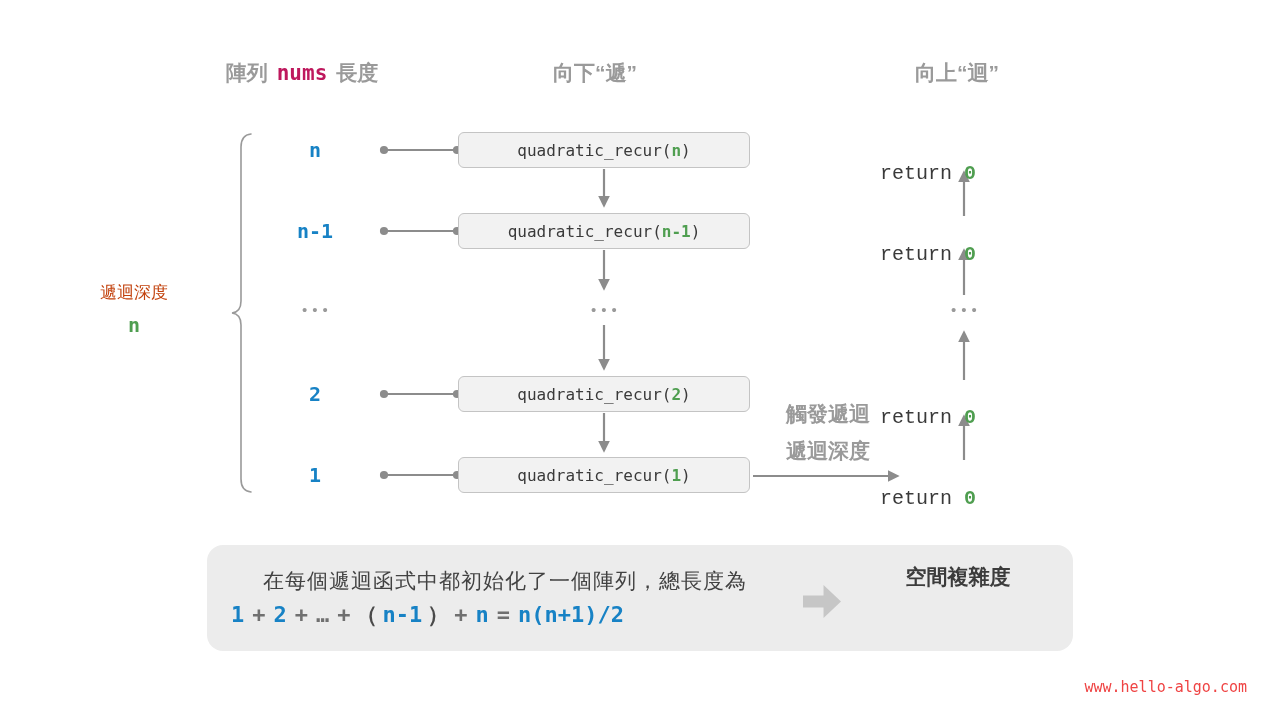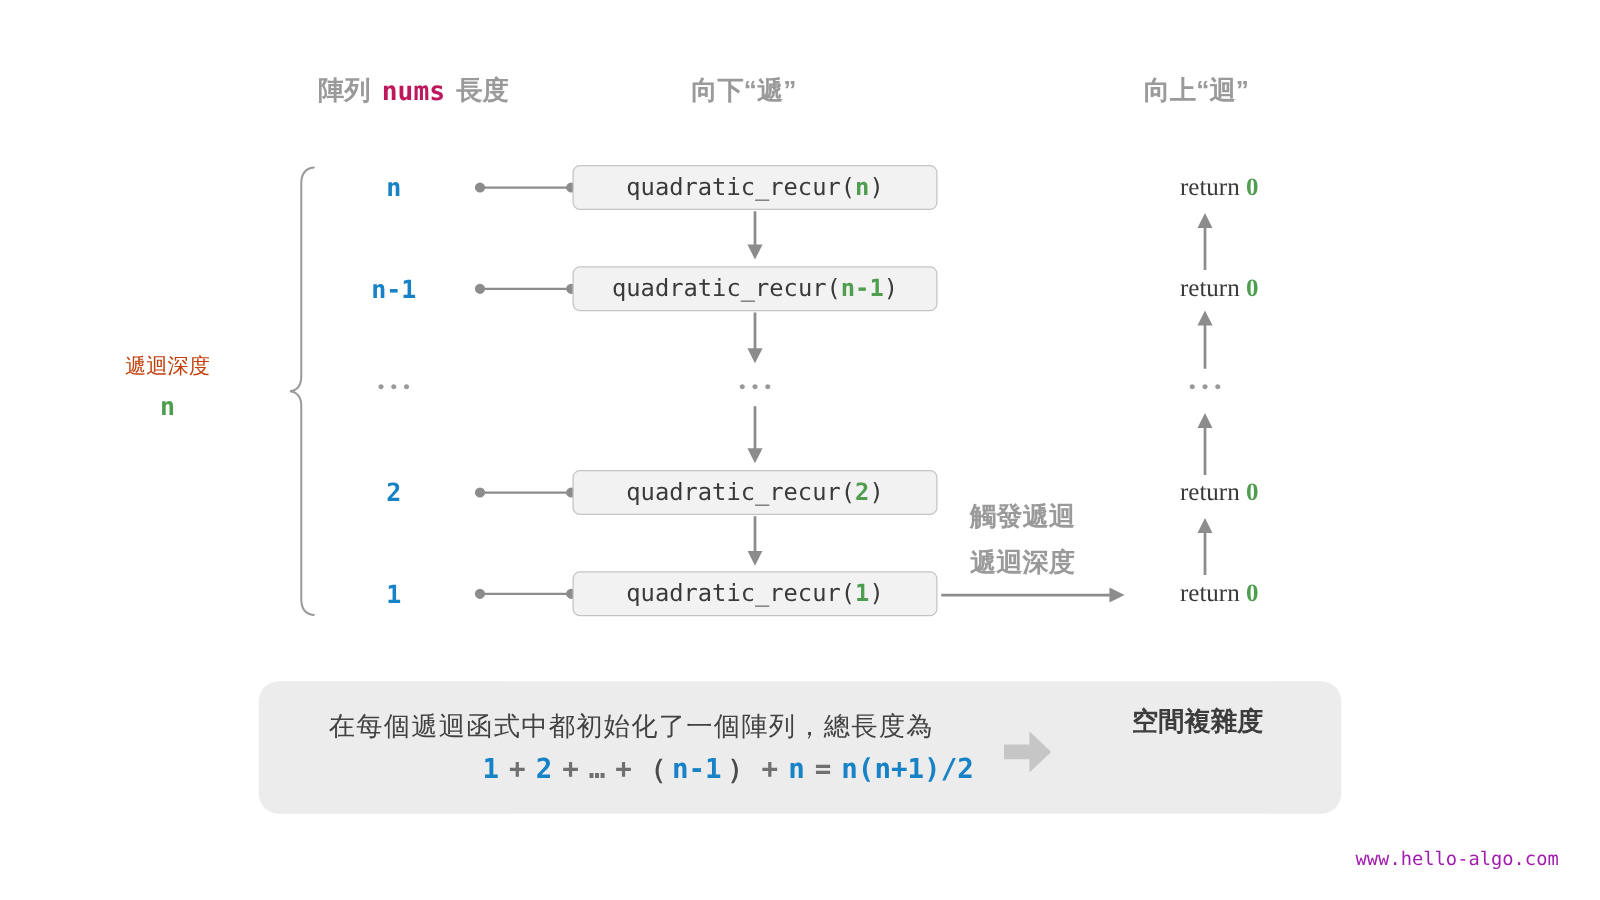--- a/index.html
+++ b/index.html
@@ -5,62 +5,62 @@
   html,body{margin:0;padding:0;background:#ffffff;}
   .canvas{
     position:relative;width:1280px;height:720px;background:#ffffff;overflow:hidden;
     font-family:"Liberation Sans",sans-serif;color:#3c3c3c;
   }
   .abs{position:absolute;}
   .overlay{position:absolute;left:0;top:0;width:1280px;height:720px;pointer-events:none;}
 
   
   .hdr{position:absolute;top:59px;height:28px;color:#9a9a9a;font-weight:bold;font-size:21px;line-height:28px;}
-  .hdr-left{left:197px;width:210px;display:flex;justify-content:flex-end;align-items:center;gap:9px;}
+  .hdr-left{left:197px;width:210px;display:flex;justify-content:center;align-items:center;gap:9px;}
   .hdr-center{left:495px;width:200px;text-align:center;}
   .hdr-right{left:857px;width:200px;text-align:center;}
   .hdr .code{font-family:"DejaVu Sans Mono",monospace;color:#be185d;font-size:21px;}
 
   
   .depth{left:58px;top:281px;width:152px;text-align:center;}
   .depth-l1{color:#c2410c;font-size:17px;line-height:24px;}
   .depth-l2{color:#4f9e50;font-weight:bold;font-size:20px;margin-top:8px;font-family:"DejaVu Sans Mono",monospace;}
 
   
   .row-label{position:absolute;left:265px;width:100px;height:28px;text-align:center;line-height:28px;
     color:#1782c5;font-weight:bold;font-size:20px;font-family:"DejaVu Sans Mono",monospace;}
   .call-box{position:absolute;left:458px;width:292px;height:36px;box-sizing:border-box;
     background:#f2f2f2;border:1.6px solid #c4c4c4;border-radius:6px;
     display:flex;align-items:center;justify-content:center;
-    font-family:"DejaVu Sans Mono",monospace;font-size:19px;color:#3a3a3a;white-space:pre;}
+    font-family:"DejaVu Sans Mono",monospace;font-size:16px;color:#3a3a3a;white-space:pre;}
   .call-box .arg{color:#4f9e50;font-weight:bold;}
-  .ret{position:absolute;left:944px;height:26px;line-height:26px;font-family:Liberation Serif, serif;
-    font-size:20px;color:#3a3a3a;white-space:pre;}
+  .ret{position:absolute;left:880px;height:26px;line-height:26px;font-family:Liberation Mono, monospace;
+    font-size:20px;color:#3a3a3a;white-space:pre;margin-top:24px;}
   .ret .val{color:#4f9e50;font-weight:bold;}
   .dots{position:absolute;top:300px;width:60px;height:20px;line-height:20px;text-align:center;
     color:#9a9a9a;font-size:15px;letter-spacing:5px;text-indent:5px;}
 
   
-  .trigger{left:776px;top:395px;width:104px;color:#9a9a9a;font-weight:bold;
+  .trigger{left:776px;top:395px;width:104px;text-align:center;color:#9a9a9a;font-weight:bold;
     font-size:21px;line-height:37px;}
 
   
   .panel{left:207px;top:545px;width:866px;height:106px;background:#ececec;border-radius:16px;}
   .panel-line1{left:227px;top:567px;width:556px;text-align:center;color:#424242;font-size:21px;letter-spacing:1px;}
-  .panel-formula{left:227px;top:600px;width:556px;text-align:right;font-weight:bold;font-size:22px;
+  .panel-formula{left:227px;top:600px;width:556px;text-align:left;font-weight:bold;font-size:22px;
     font-family:"DejaVu Sans Mono",monospace;white-space:nowrap;}
   .f-num{color:#1782c5;margin:0 4px;}
   .f-op{color:#707070;margin:0 4px;font-weight:bold;}
   .f-paren{color:#4a4a4a;margin:0 1px;font-family:"Liberation Sans",sans-serif;}
   .block-arrow{left:803px;top:585px;width:38px;height:33px;background:#c6c6c6;
     clip-path:polygon(0 32%,54% 32%,54% 0,100% 50%,54% 100%,54% 68%,0 68%);}
   .cx-title{left:878px;top:563px;width:160px;text-align:center;color:#3c3c3c;font-weight:bold;font-size:21px;}
   .cx-value{left:862px;top:601px;width:192px;text-align:center;color:#f0541c;font-weight:bold;font-size:24px;}
 
-  .watermark{left:1073px;top:678px;width:174px;text-align:right;color:#a21caf;font-size:15px;
+  .watermark{left:1073px;top:678px;width:174px;text-align:right;color:#ef4444;font-size:15px;
     font-family:"DejaVu Sans Mono",monospace;}
 </style>
 </head>
 <body>
 
 <div class="canvas">
 
   <svg class="overlay" viewBox="0 0 1280 720" aria-hidden="true">
     <defs>
       <marker id="ah" viewBox="0 0 10 10" refX="7" refY="5" markerWidth="5.5" markerHeight="5.5" orient="auto-start-reverse">

